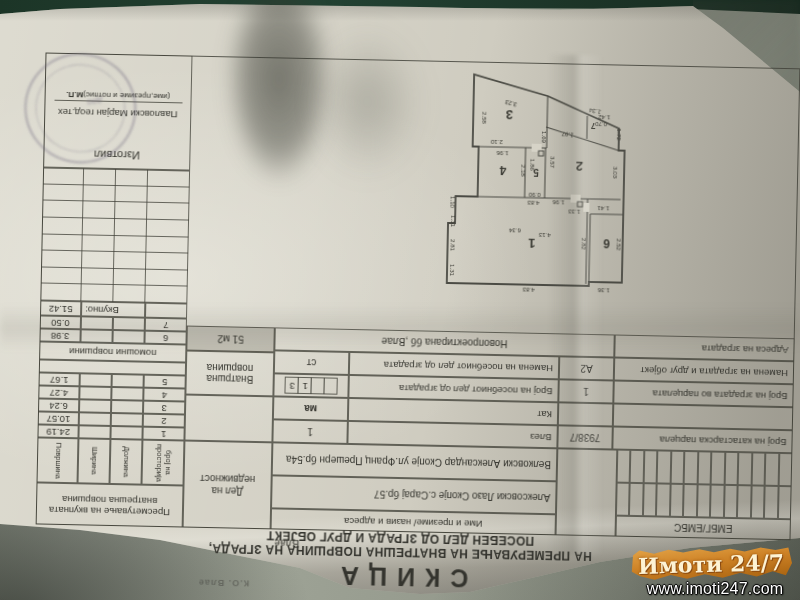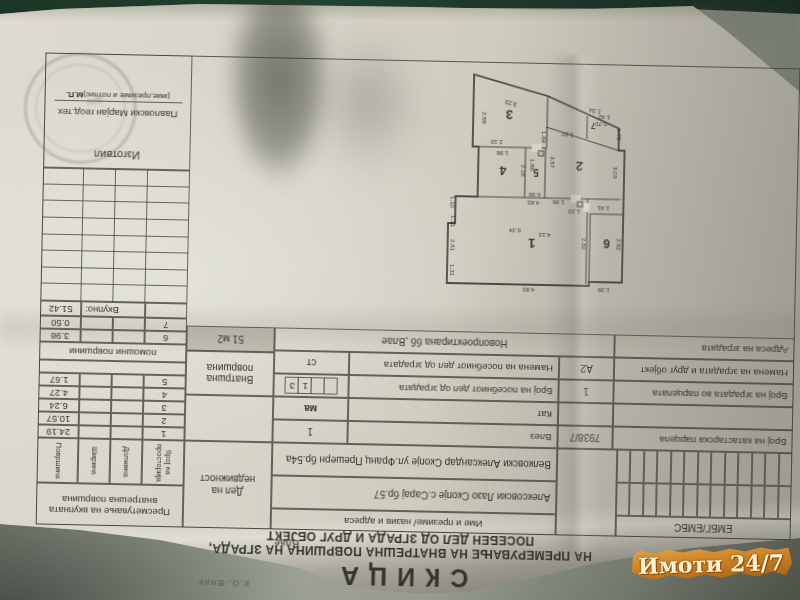--- a/index.html
+++ b/index.html
@@ -303,14 +303,15 @@
   <div class="blob1"></div>
   <div class="blob2"></div>
   <div class="crease-v"></div>
   <div class="crease-h"></div>
   <div class="ko-faint">К.О. Влае</div>
 
   <div class="wm">
     <div class="wm-banner">
         <span>Имоти 24/7</span>
       </div>
+    <div class="wm-url">www.imoti247.com</div>
   </div>
 </div>
 
 </body></html>

